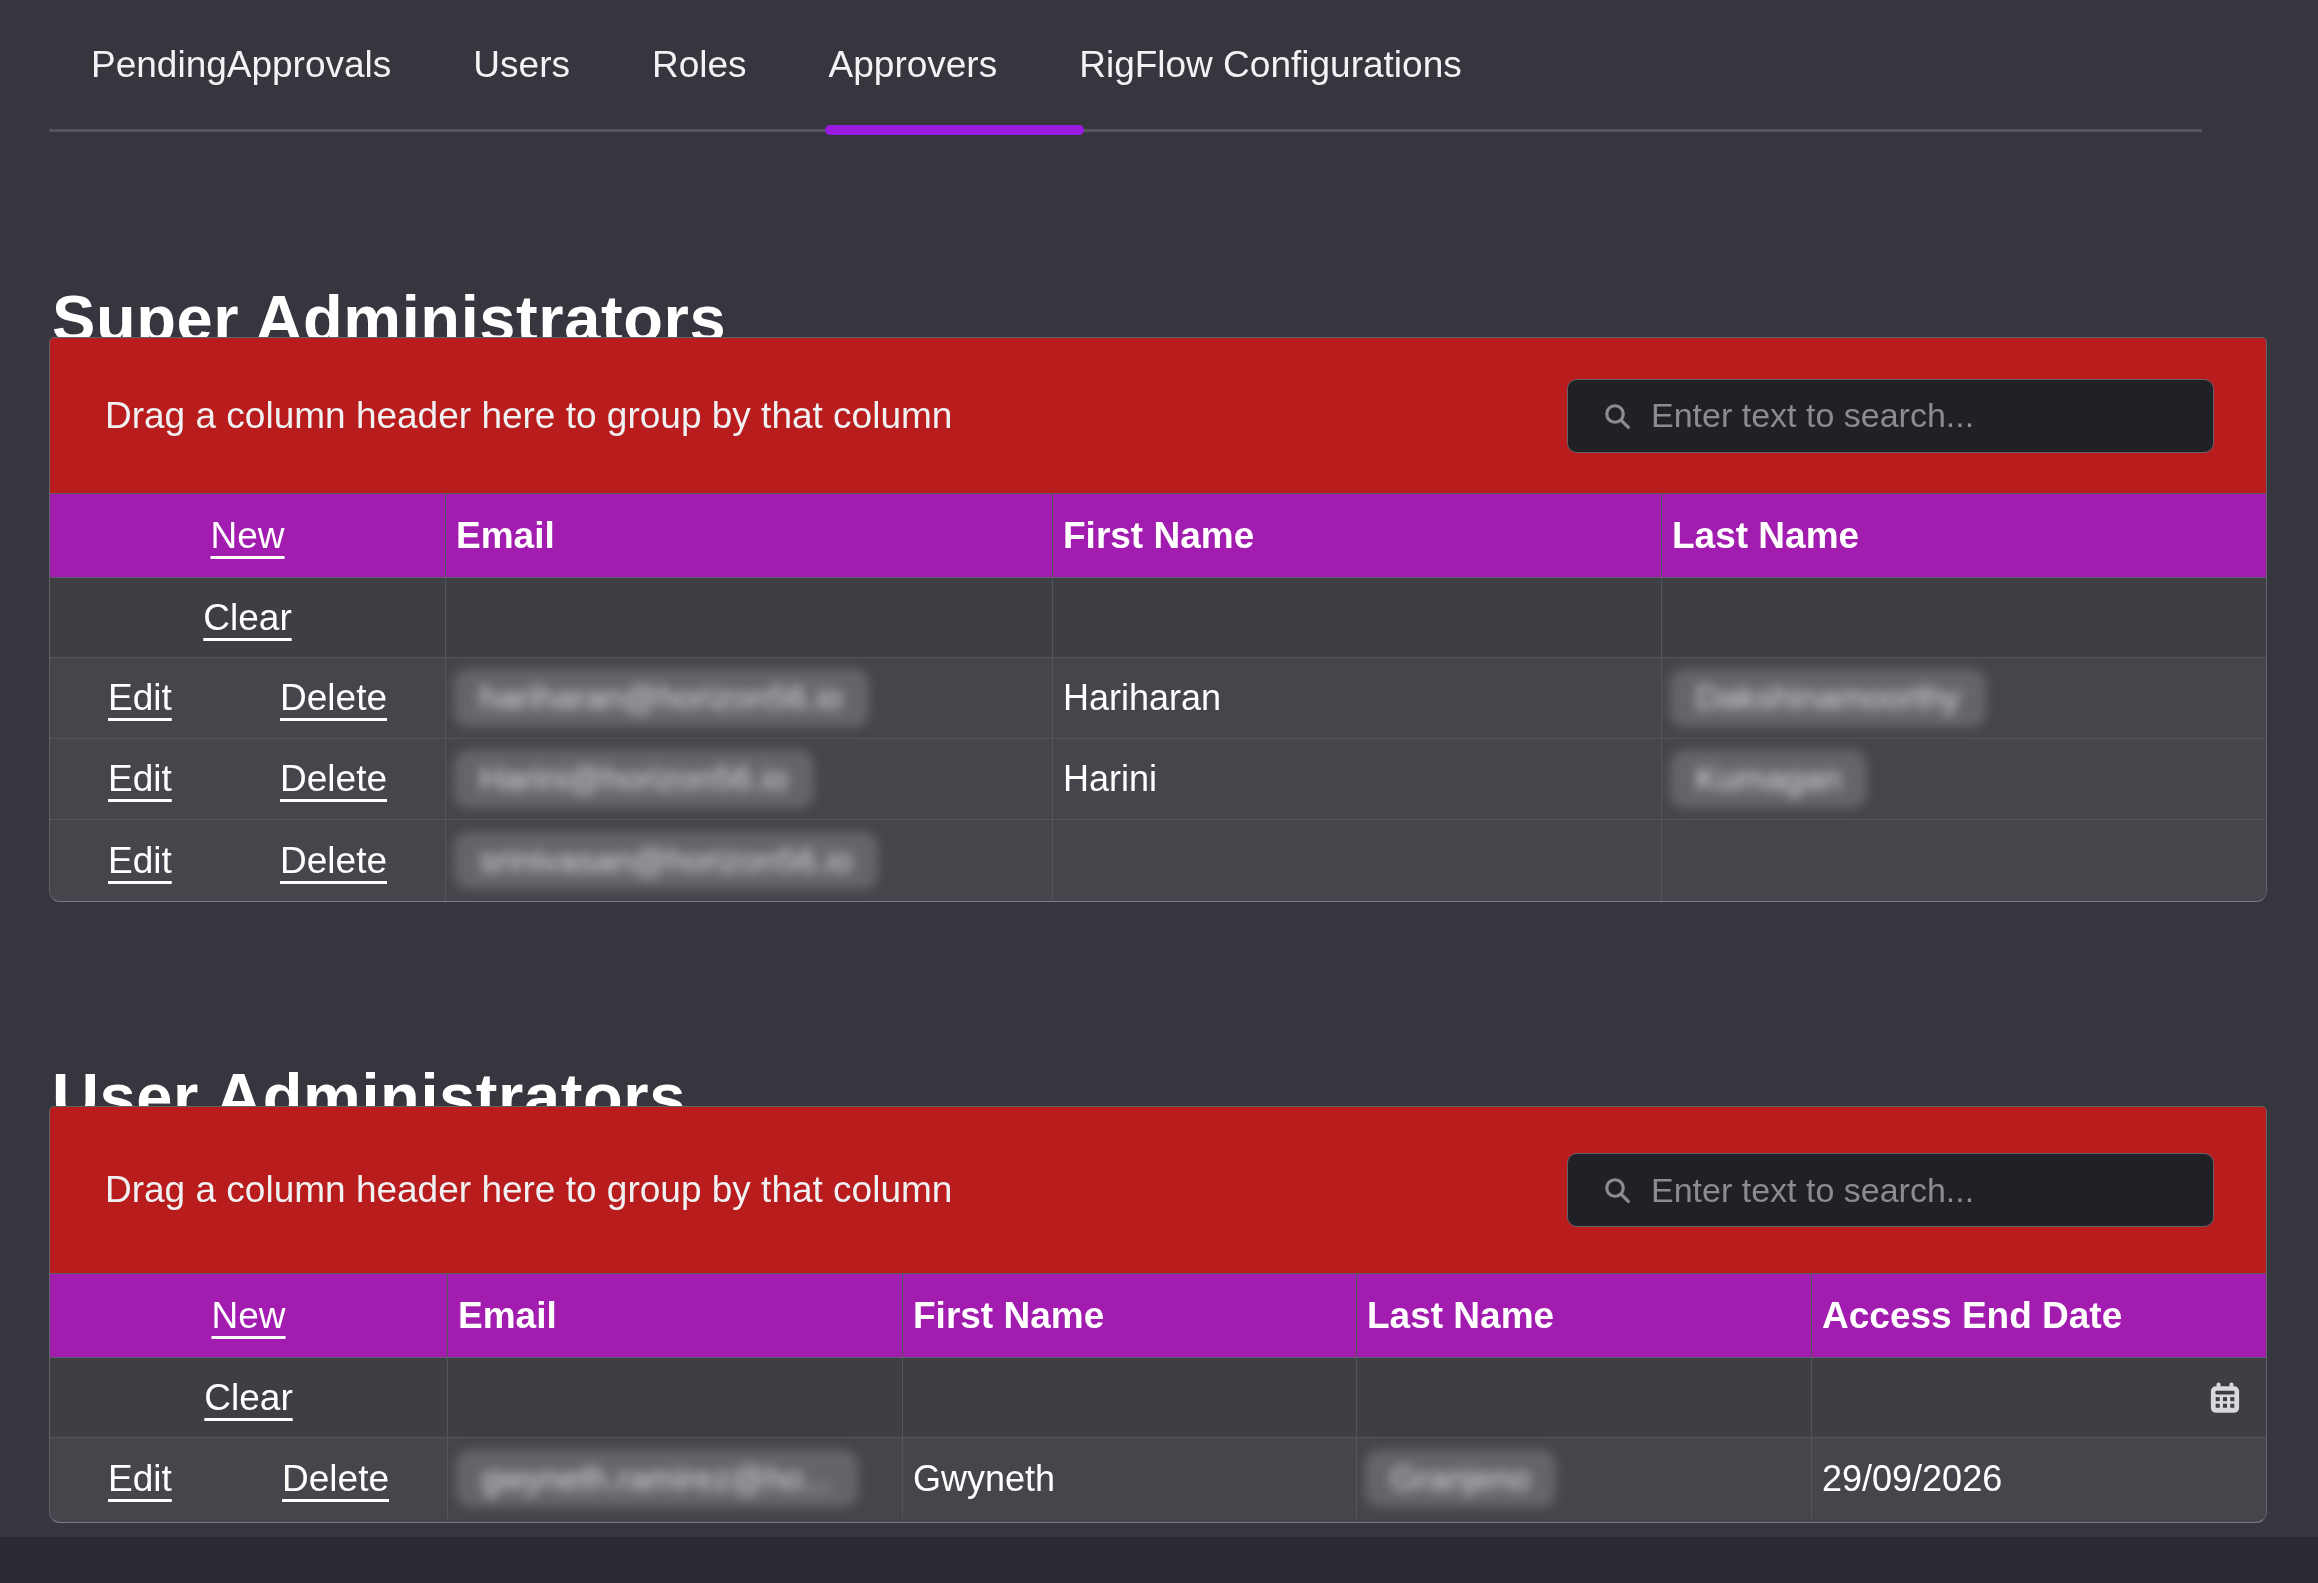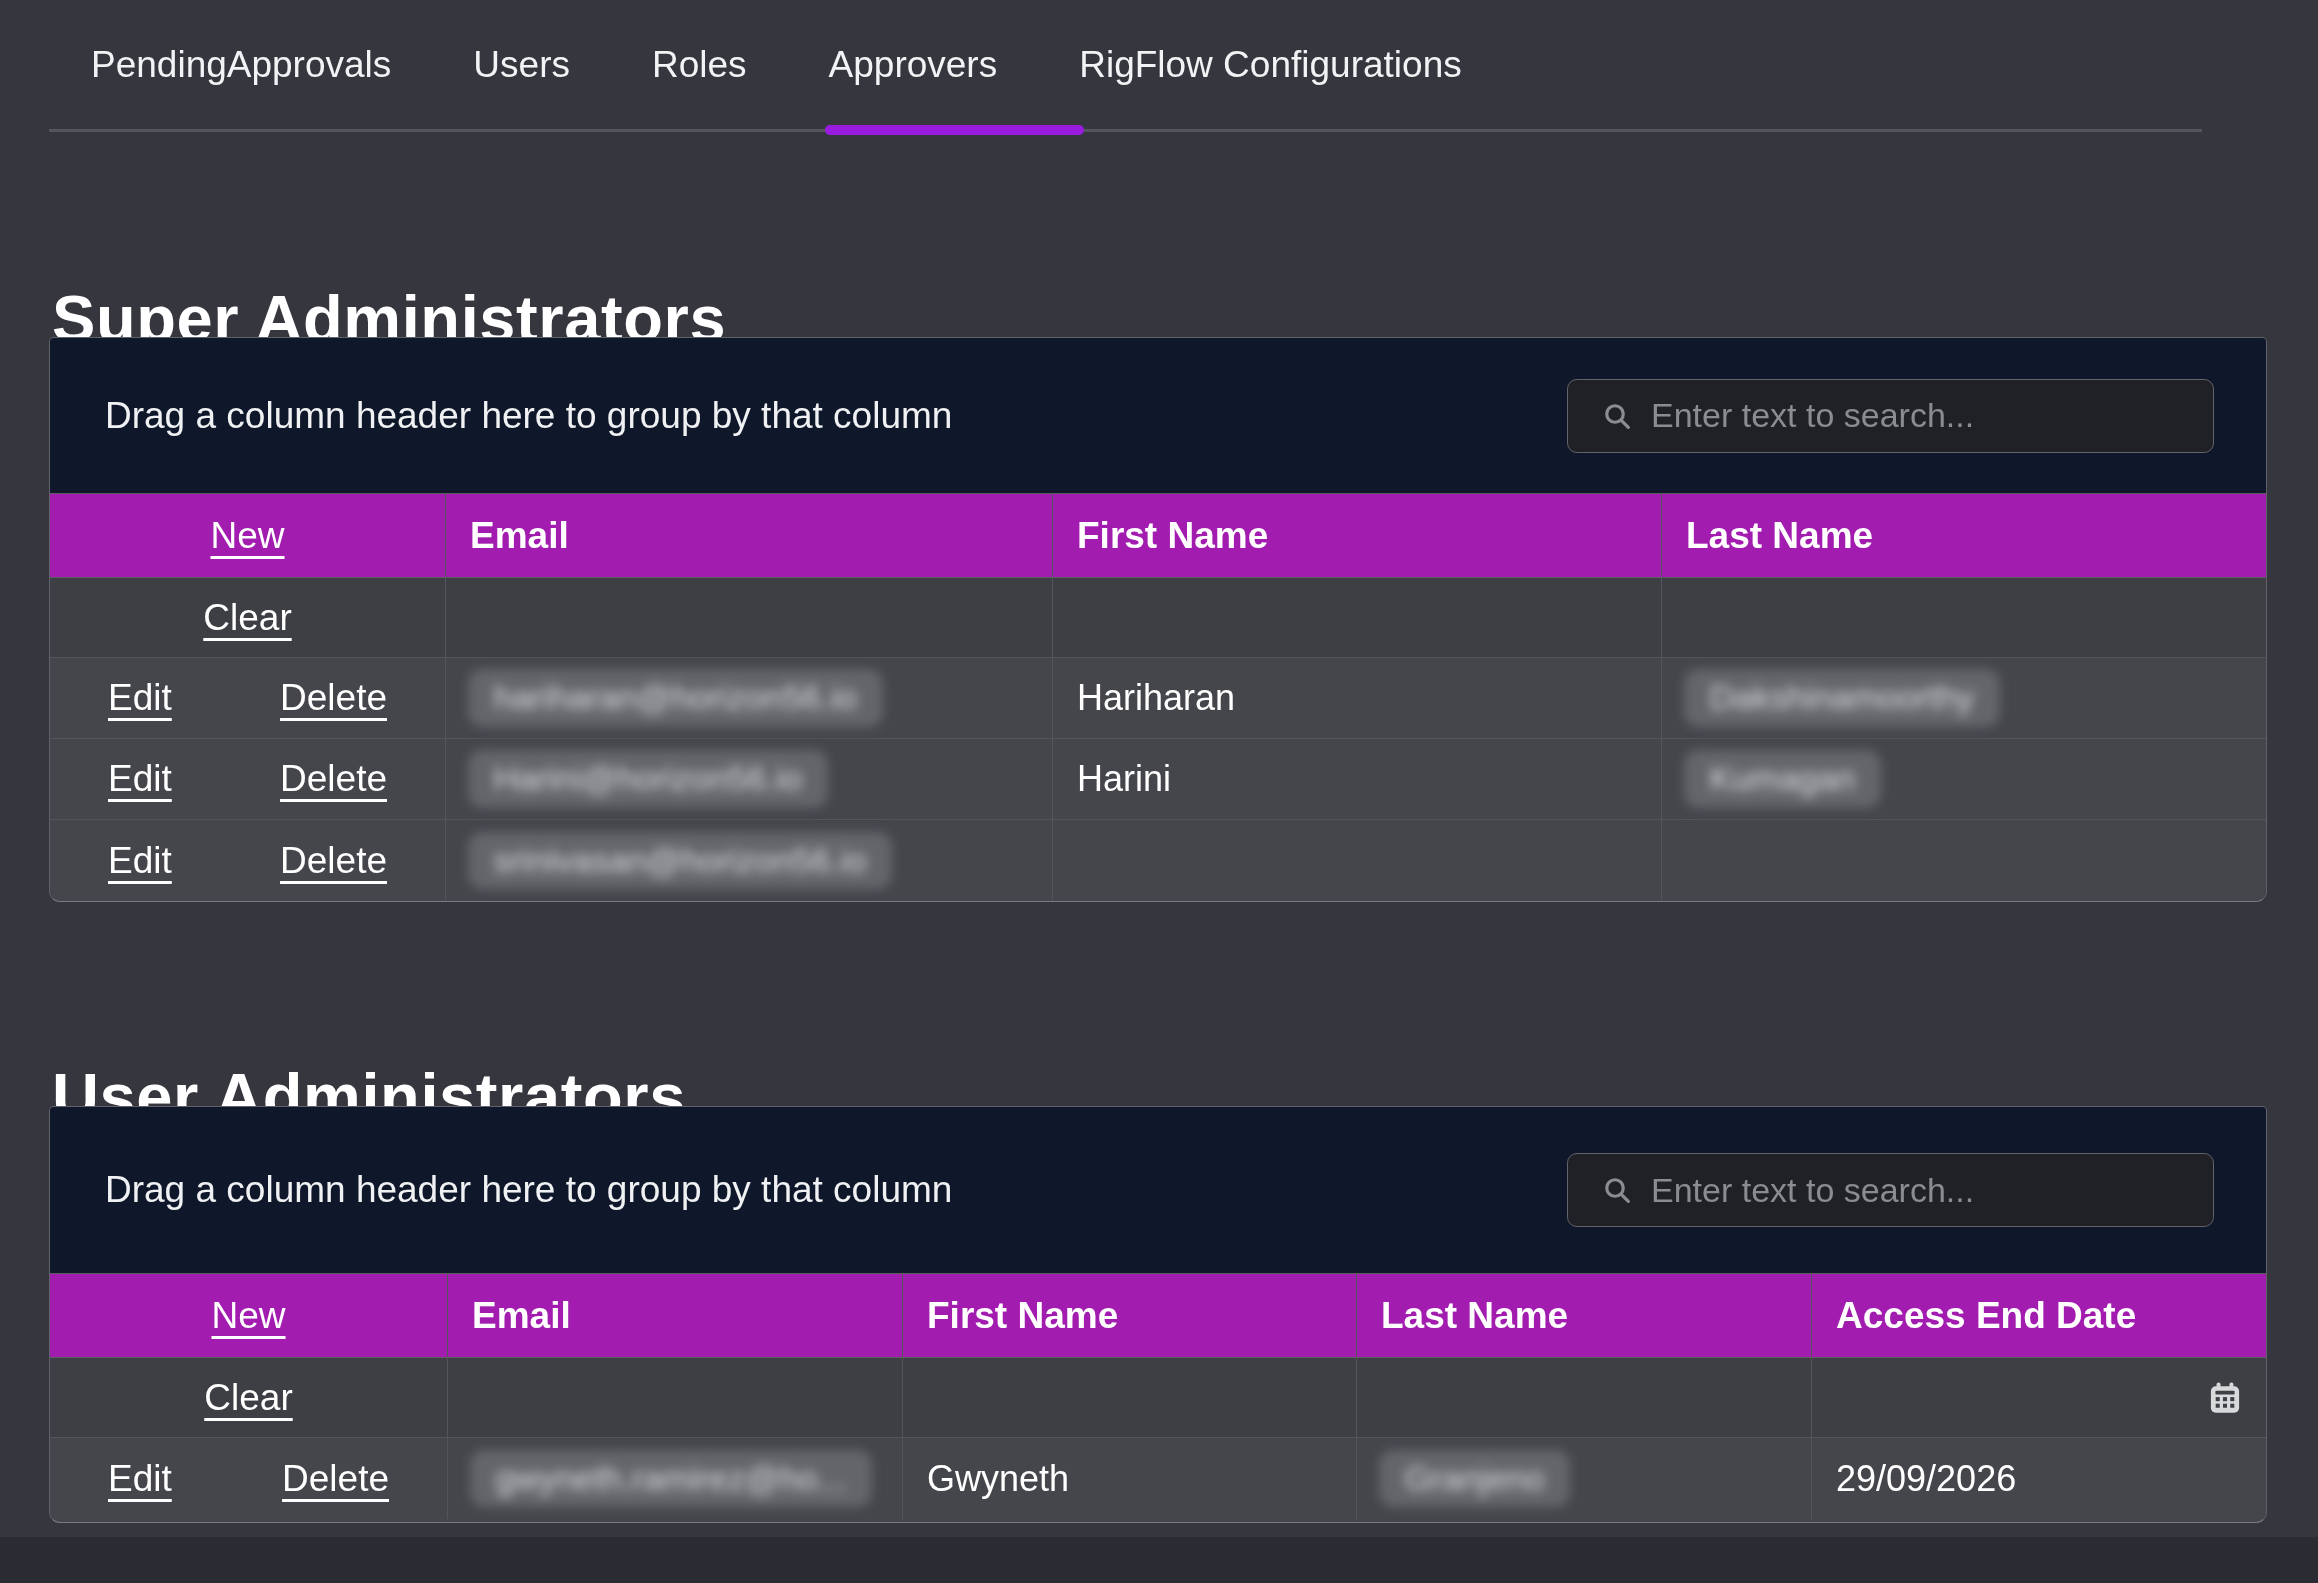--- a/index.html
+++ b/index.html
@@ -27,21 +27,21 @@
   
   .grid{
     position:absolute;left:49px;width:2218px;box-sizing:border-box;
     background:#45464c;border:1.8px solid #606169;border-bottom-color:#797a81;
     border-radius:4.9px 4.9px 11px 11px;overflow:hidden;
   }
   .grid.g1{top:337px;height:565px;}
   .grid.g2{top:1106px;height:417px;}
   .group-row{
     display:flex;align-items:center;justify-content:space-between;
-    background:#0f172a;border-bottom:1.8px solid #5a5b61;box-sizing:border-box;
+    background:#b91c1c;border-bottom:1.8px solid #5a5b61;box-sizing:border-box;
   }
   .g1 .group-row{height:156px;}
   .g2 .group-row{height:167px;}
   .drag-hint{margin-left:55px;font-size:37px;color:#f0f1f3;}
   .searchbox{
     margin-right:52px;width:647px;height:74px;box-sizing:border-box;
     background:#202126;border:1.8px solid #63646a;border-radius:9.8px;
     display:flex;align-items:center;gap:16px;padding:0 33px;
   }
   .searchbox input{
@@ -50,21 +50,21 @@
   }
   .searchbox input::placeholder{color:#8b8c92;opacity:1;}
   
   .row{display:grid;box-sizing:border-box;border-bottom:1.8px solid #54555b;}
   .g1 .row{grid-template-columns:395px 607px 609px 1fr;}
   .g2 .row{grid-template-columns:397px 455px 454px 455px 1fr;}
   .row.head{height:84px;background:#a21caf;border-bottom-color:#5e5f65;}
   .row.filter{height:80px;background:#3e3f45;}
   .row.data{height:81px;background:#45464c;}
   .row.last{border-bottom:none;}
-  .c{display:flex;align-items:center;padding-left:24px;box-sizing:border-box;min-width:0;}
+  .c{display:flex;align-items:center;padding-left:10px;box-sizing:border-box;min-width:0;}
   .c + .c{border-left:1.8px solid #54555b;}
   .c.cmd{padding:0 58px;justify-content:center;}
   .c.cmd.pair{justify-content:space-between;}
   .c.icon-end{justify-content:flex-end;padding-right:23.4px;}
   .th{font-size:37px;font-weight:700;color:#fff;}
   .cell{font-size:36px;color:#fff;white-space:nowrap;}
   .lnk{
     font-size:37px;color:#fff;text-decoration:underline;cursor:pointer;
     text-decoration-thickness:2.5px;text-underline-offset:8px;white-space:nowrap;
   }

